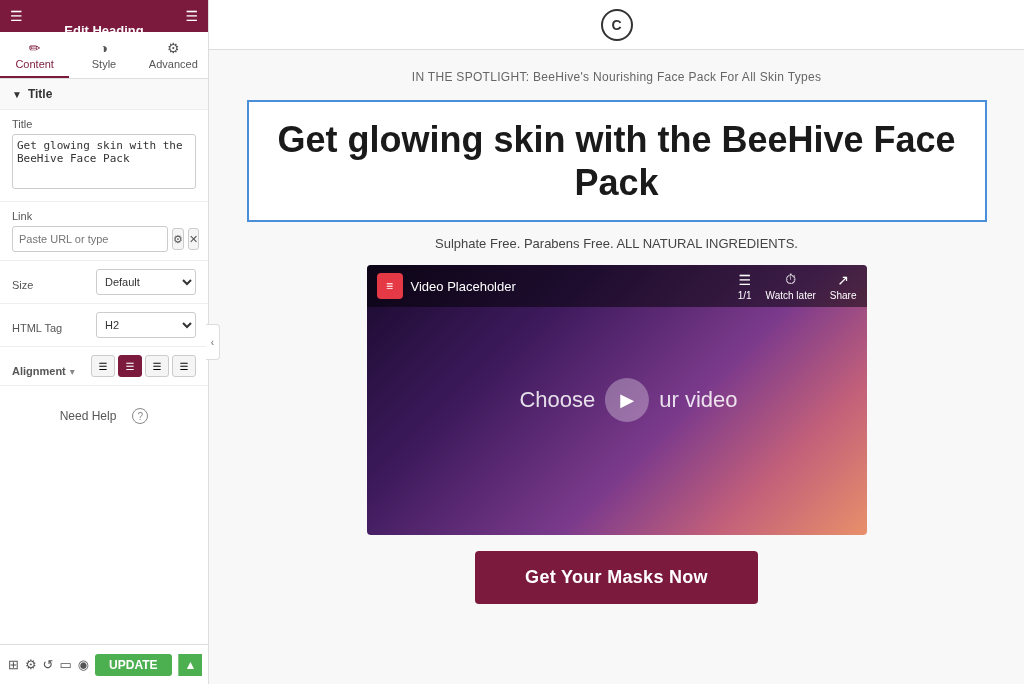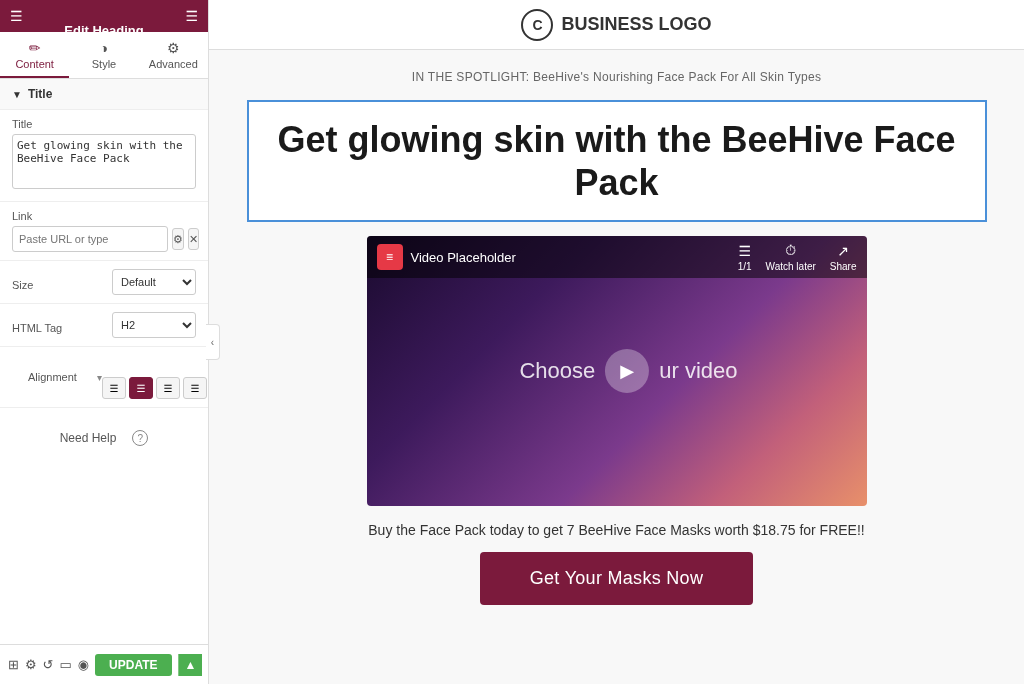--- a/index.html
+++ b/index.html
@@ -150,21 +150,21 @@
       align-items: flex-end;
       justify-content: space-between;
     }
 
     .form-select {
       border: 1px solid #ccc;
       border-radius: 3px;
       font-size: 11px;
       padding: 3px 4px;
       height: 26px;
-      width: 84px;
+      width: 100px;
       color: #333;
       background: #fff;
     }
 
     .alignment-btns {
       display: flex;
       gap: 3px;
       align-items: center;
     }
 
@@ -438,21 +438,21 @@
       font-weight: 400;
     }
 
     .cta-btn {
       background: #7b1a3c;
       color: #fff;
       border: none;
       border-radius: 4px;
       padding: 16px 50px;
       font-size: 18px;
-      font-weight: normal;
+      font-weight: bold;
       cursor: pointer;
       letter-spacing: 0.3px;
     }
 
     .collapse-arrow {
       position: absolute;
       right: -12px;
       top: 50%;
       transform: translateY(-50%);
       width: 14px;
@@ -529,21 +529,21 @@
         <label class="form-label">HTML Tag</label>
         <select class="form-select">
           <option>H2</option>
         </select>
       </div>
     </div>
 
     <div class="form-group">
       <div class="form-select-row">
         <div style="display:flex;align-items:center;gap:4px;">
-          <label class="form-label" style="margin:16px;">Alignment</label>
+          <label class="form-label" style="margin:0;font-weight:bold;">Alignment</label>
           <span style="font-size:10px;color:#888;">▾</span>
         </div>
         <div class="alignment-btns">
           <div class="align-btn">☰</div>
           <div class="align-btn active">☰</div>
           <div class="align-btn">☰</div>
           <div class="align-btn">☰</div>
         </div>
       </div>
     </div>
@@ -564,31 +564,31 @@
     <button class="update-arrow-btn">▲</button>
   </div>
 
   <div class="collapse-arrow">‹</div>
 </div>
 
 <div class="main-area">
   <div class="main-header">
     <div class="logo-area">
       <div class="logo-icon">C</div>
-      <span>BUSINESS LOGO</span>
     </div>
   </div>
 
   <div class="main-content">
     <p class="spotlight-text">IN THE SPOTLIGHT: BeeHive's Nourishing Face Pack For All Skin Types</p>
 
     <div class="headline-box">
       <h2 class="headline-text">Get glowing skin with the BeeHive Face Pack</h2>
     </div>
 
+    <p class="subtext">Sulphate Free. Parabens Free. ALL NATURAL INGREDIENTS.</p>
 
     <div class="video-container">
       <div class="video-top-bar">
         <div class="video-logo-badge">
           <span>≡</span>
         </div>
         <span class="video-title">Video Placeholder</span>
         <div class="video-top-right">
           <div class="video-top-right-item">
             <span class="icon">☰</span>
@@ -609,17 +609,16 @@
         <div class="choose-video-text">
           <span>Choose</span>
           <div class="play-btn-circle">
             <span>▶</span>
           </div>
           <span>ur video</span>
         </div>
       </div>
     </div>
 
-    <p class="offer-text">Buy the Face Pack today to get 7 BeeHive Face Masks worth $18.75 for FREE!!</p>
 
     <button class="cta-btn">Get Your Masks Now</button>
   </div>
 </div>
 
 </body></html>

